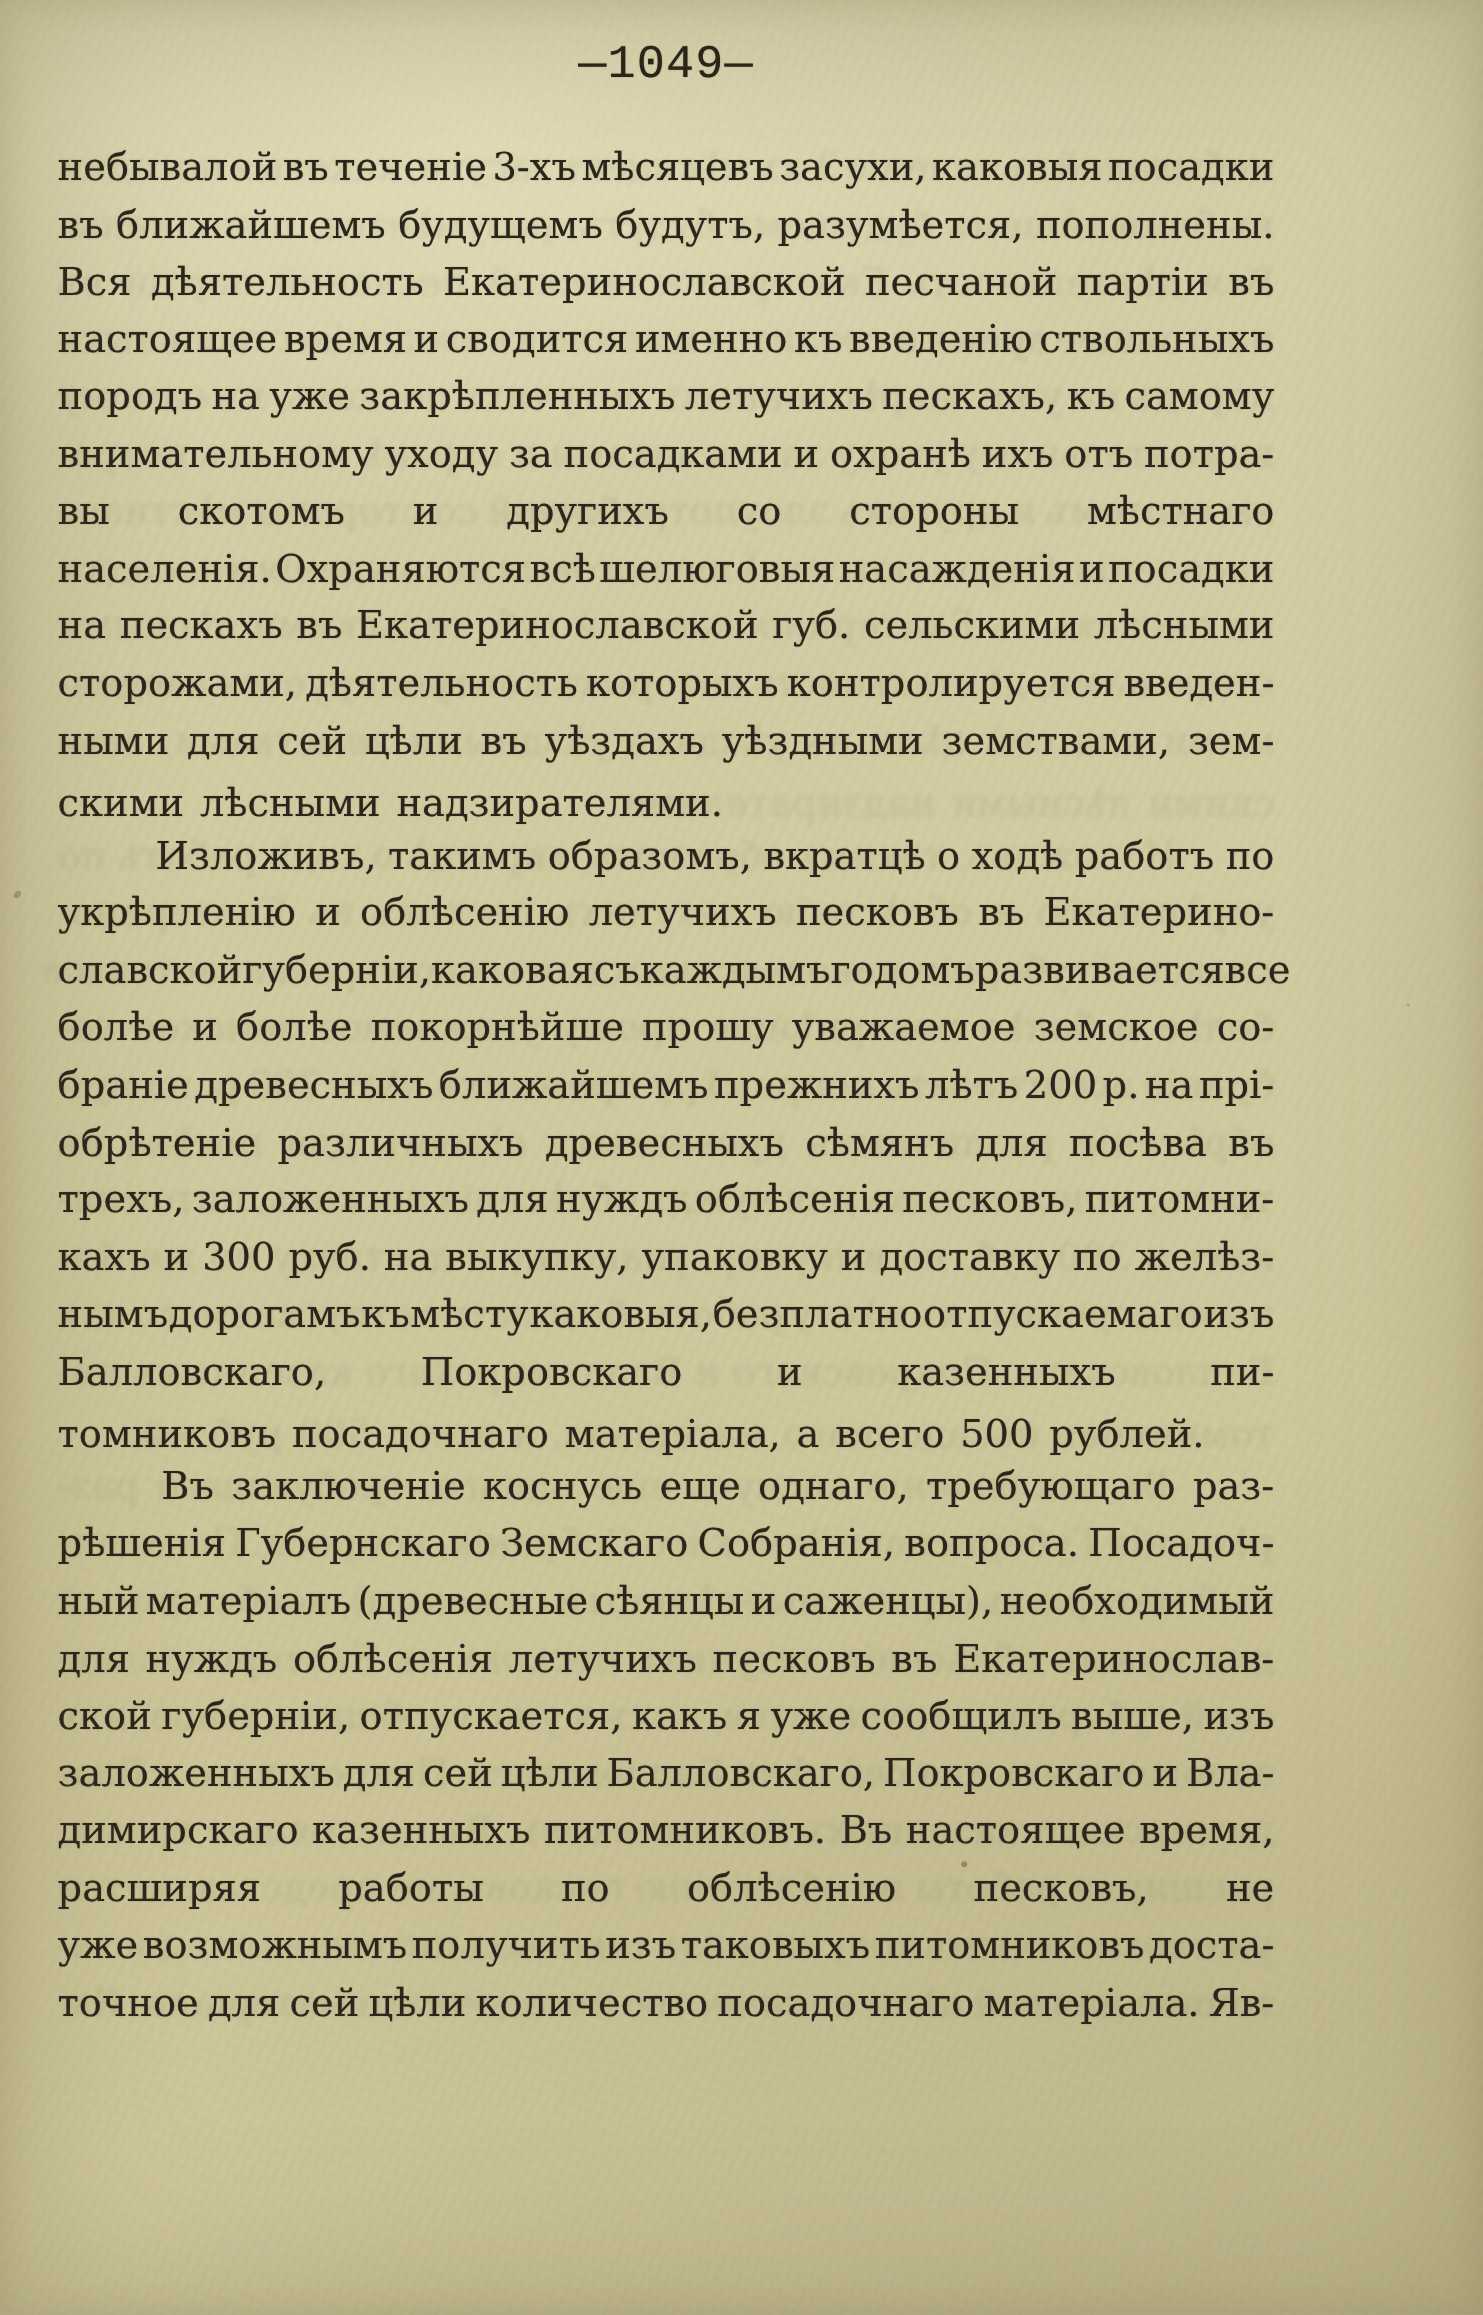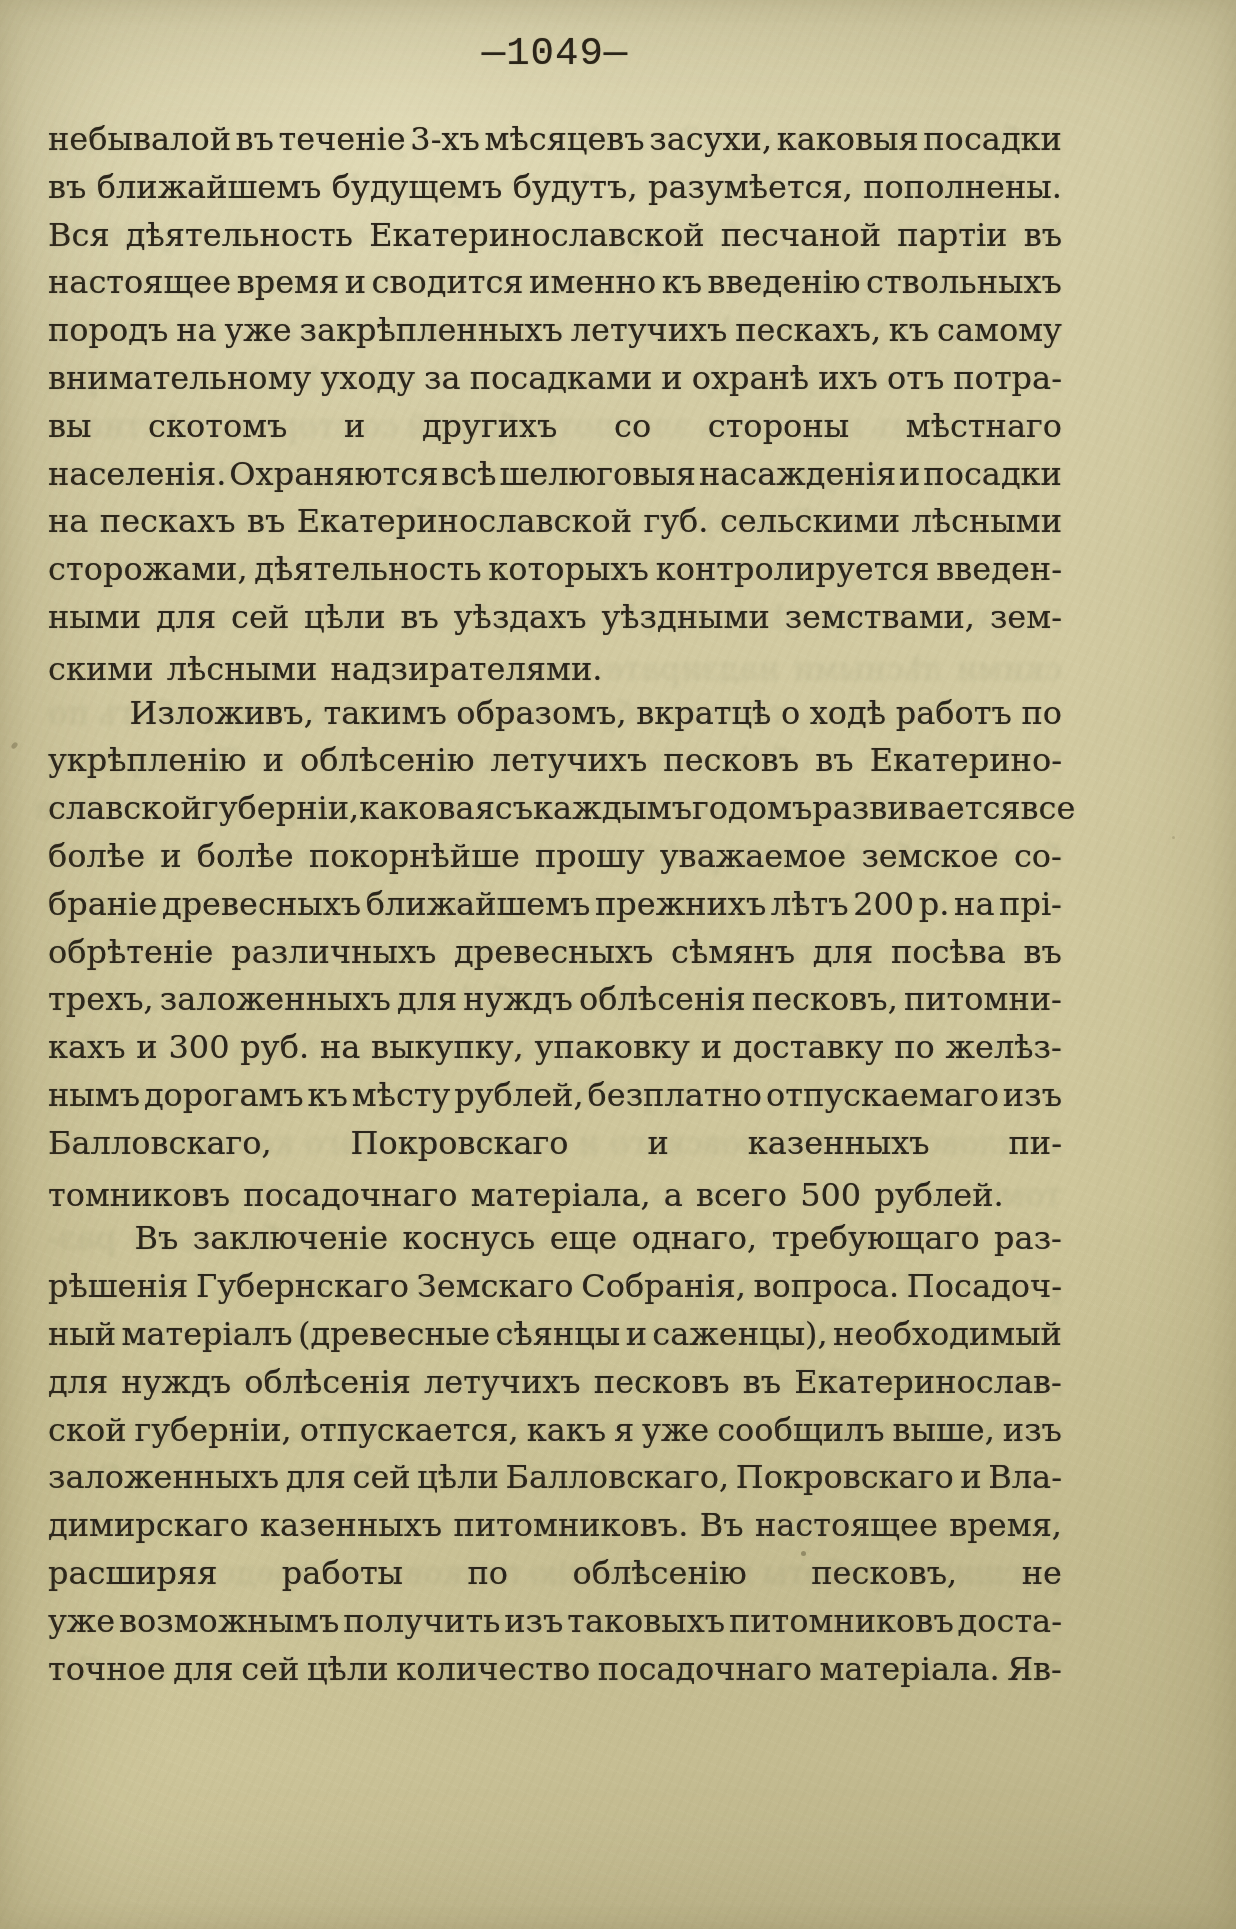--- a/index.html
+++ b/index.html
@@ -143,21 +143,21 @@
       <div class="line"><span>ными</span><span>для</span><span>сей</span><span>цѣли</span><span>въ</span><span>уѣздахъ</span><span>уѣздными</span><span>земствами,</span><span>зем-</span></div>
       <div class="line end">скими лѣсными надзирателями.</div>
       <div class="line"><span class="indent-spacer"></span><span>Изложивъ,</span><span>такимъ</span><span>образомъ,</span><span>вкратцѣ</span><span>о</span><span>ходѣ</span><span>работъ</span><span>по</span></div>
       <div class="line"><span>укрѣпленію</span><span>и</span><span>облѣсенію</span><span>летучихъ</span><span>песковъ</span><span>въ</span><span>Екатерино-</span></div>
       <div class="line"><span>славской</span><span>губерніи,</span><span>каковая</span><span>съ</span><span>каждымъ</span><span>годомъ</span><span>развивается</span><span>все</span></div>
       <div class="line"><span>болѣе</span><span>и</span><span>болѣе</span><span>покорнѣйше</span><span>прошу</span><span>уважаемое</span><span>земское</span><span>со-</span></div>
       <div class="line"><span>браніе</span><span>древесныхъ</span><span>ближайшемъ</span><span>прежнихъ</span><span>лѣтъ</span><span>200</span><span>р.</span><span>на</span><span>прі-</span></div>
       <div class="line"><span>обрѣтеніе</span><span>различныхъ</span><span>древесныхъ</span><span>сѣмянъ</span><span>для</span><span>посѣва</span><span>въ</span></div>
       <div class="line"><span>трехъ,</span><span>заложенныхъ</span><span>для</span><span>нуждъ</span><span>облѣсенія</span><span>песковъ,</span><span>питомни-</span></div>
       <div class="line"><span>кахъ</span><span>и</span><span>300</span><span>руб.</span><span>на</span><span>выкупку,</span><span>упаковку</span><span>и</span><span>доставку</span><span>по</span><span>желѣз-</span></div>
-      <div class="line"><span>нымъ</span><span>дорогамъ</span><span>къ</span><span>мѣсту</span><span>рублей,</span><span>безплатно</span><span>отпускаемаго</span><span>изъ</span></div>
+      <div class="line"><span>нымъ</span><span>дорогамъ</span><span>къ</span><span>мѣсту</span><span>каковыя,</span><span>безплатно</span><span>отпускаемаго</span><span>изъ</span></div>
       <div class="line"><span>Балловскаго,</span><span>Покровскаго</span><span>и</span><span>казенныхъ</span><span>пи-</span></div>
       <div class="line end">томниковъ посадочнаго матеріала, а всего 500 рублей.</div>
       <div class="line"><span class="indent-spacer"></span><span>Въ</span><span>заключеніе</span><span>коснусь</span><span>еще</span><span>однаго,</span><span>требующаго</span><span>раз-</span></div>
       <div class="line"><span>рѣшенія</span><span>Губернскаго</span><span>Земскаго</span><span>Собранія,</span><span>вопроса.</span><span>Посадоч-</span></div>
       <div class="line"><span>ный</span><span>матеріалъ</span><span>(древесные</span><span>сѣянцы</span><span>и</span><span>саженцы),</span><span>необходимый</span></div>
       <div class="line"><span>для</span><span>нуждъ</span><span>облѣсенія</span><span>летучихъ</span><span>песковъ</span><span>въ</span><span>Екатеринослав-</span></div>
       <div class="line"><span>ской</span><span>губерніи,</span><span>отпускается,</span><span>какъ</span><span>я</span><span>уже</span><span>сообщилъ</span><span>выше,</span><span>изъ</span></div>
       <div class="line"><span>заложенныхъ</span><span>для</span><span>сей</span><span>цѣли</span><span>Балловскаго,</span><span>Покровскаго</span><span>и</span><span>Вла-</span></div>
       <div class="line"><span>димирскаго</span><span>казенныхъ</span><span>питомниковъ.</span><span>Въ</span><span>настоящее</span><span>время,</span></div>
       <div class="line"><span>расширяя</span><span>работы</span><span>по</span><span>облѣсенію</span><span>песковъ,</span><span>не</span></div>

